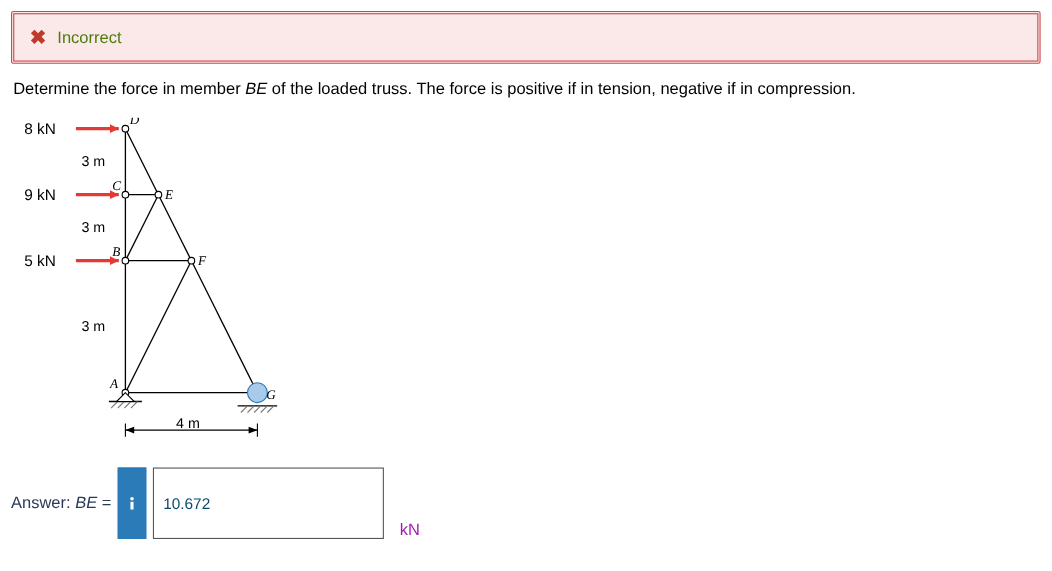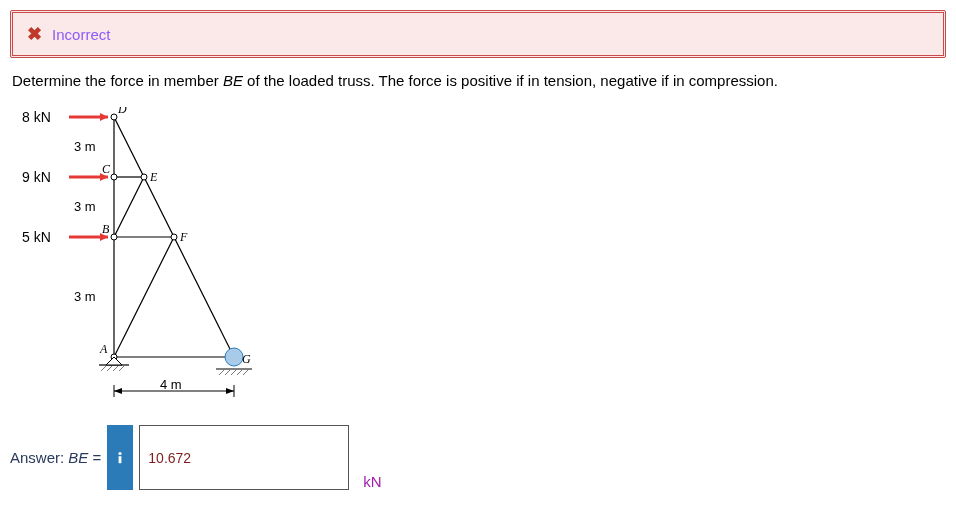--- a/index.html
+++ b/index.html
@@ -20,21 +20,21 @@
     align-items: center;
     border-radius: 2px;
   }
   .alert .x {
     color: #c0392b;
     font-weight: bold;
     font-size: 18px;
     margin-right: 10px;
   }
   .alert .txt {
-    color: #8b5cf6;
+    color: #4d7c0f;
     font-size: 15px;
   }
   .question {
     color: #000000;
     font-size: 15px;
     margin: 4px 2px 18px 2px;
   }
   .question i { font-style: italic; }
   .diagram-wrap {
     margin: 6px 0 18px 4px;
@@ -62,21 +62,21 @@
     justify-content: center;
     border: 1px solid #2b7bb9;
     cursor: pointer;
   }
   .info-box svg { display: block; }
   .value-box {
     border: 1px solid #555;
     padding: 4px 8px;
     width: 210px;
     font-size: 14px;
-    color: #7f1d1d;
+    color: #0c4a6e;
   }
   .unit {
     align-self: center;
     font-size: 15px;
     color: #a21caf;
     margin-left: 8px;
     margin-top: 48px;
   }
   .dim-bar { stroke: #000; stroke-width: 1; }
   .arrow { fill: #e53935; }

